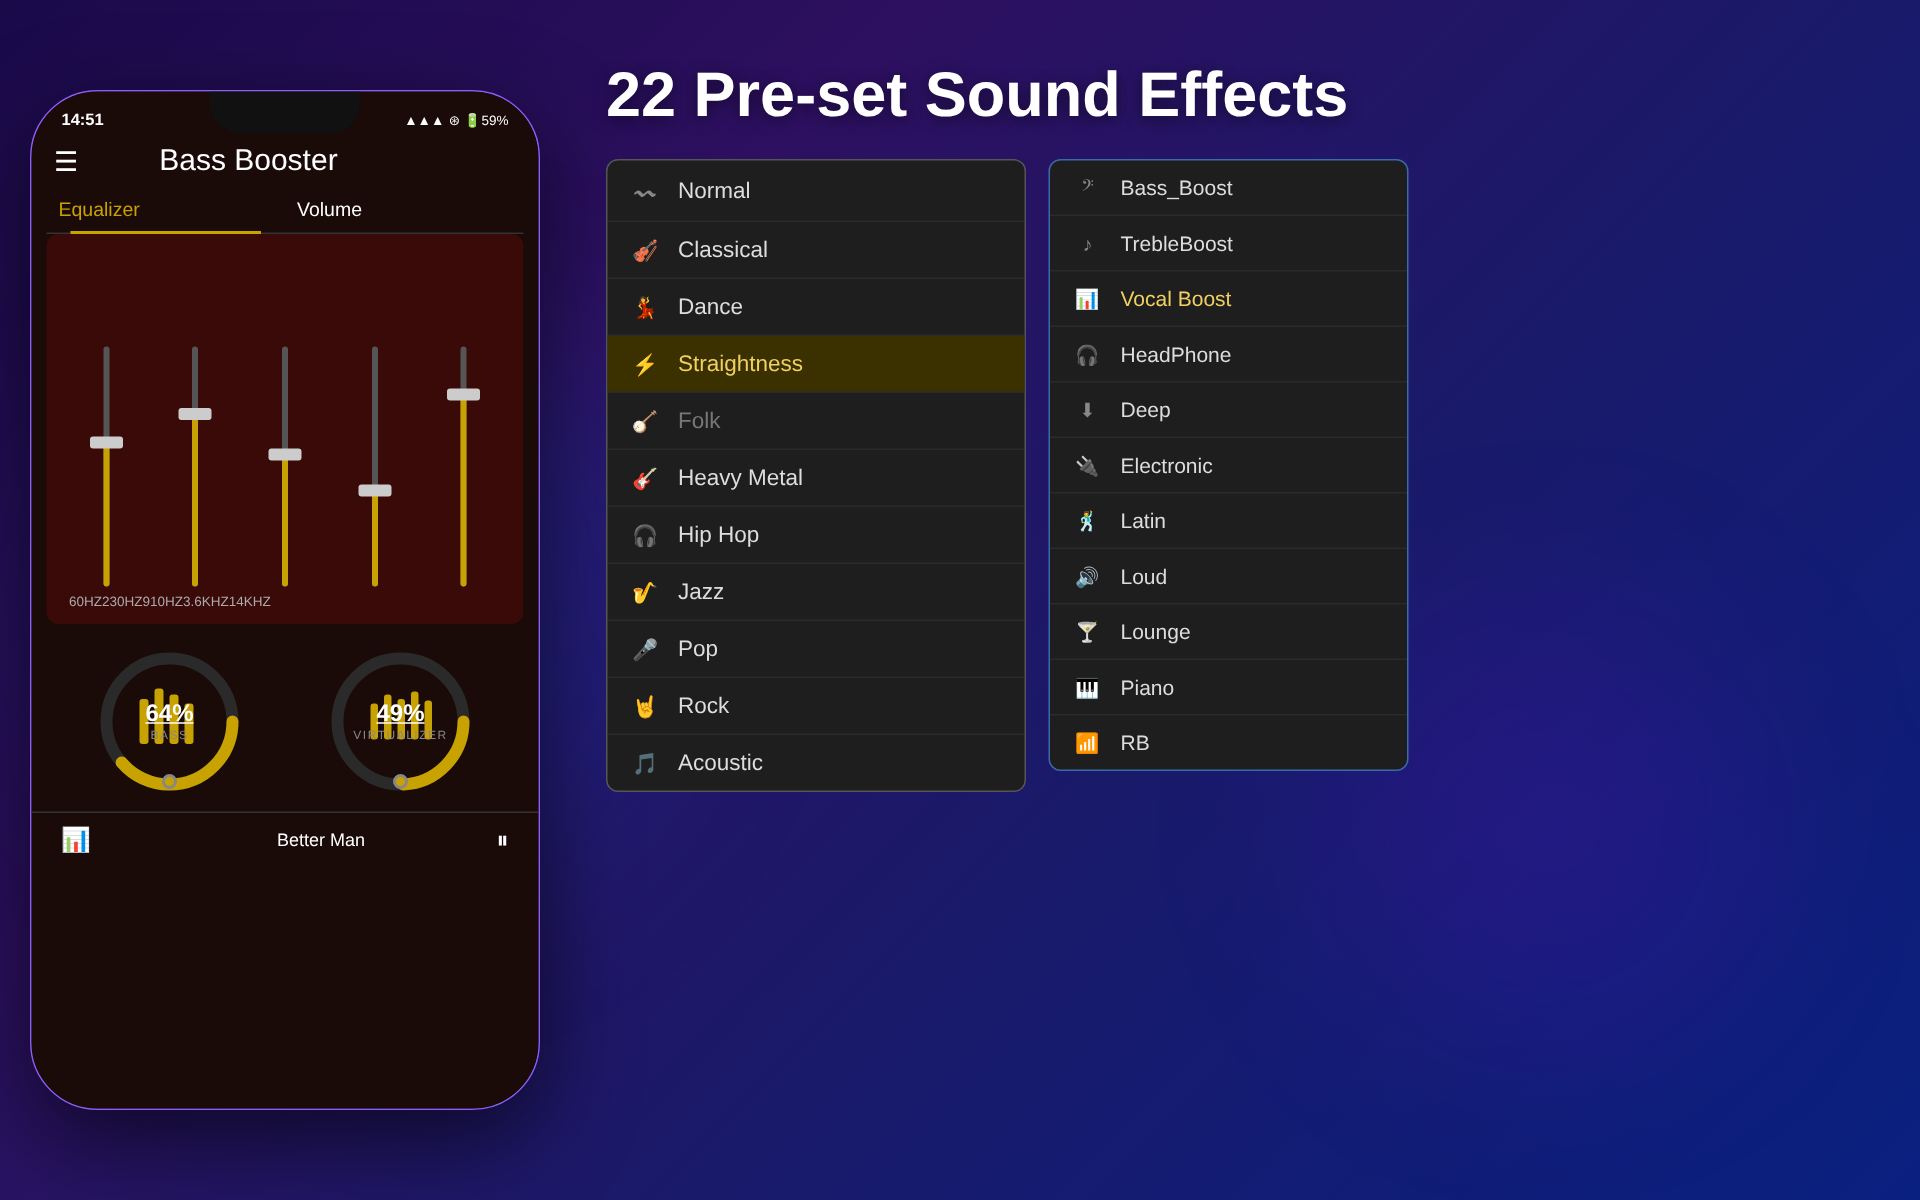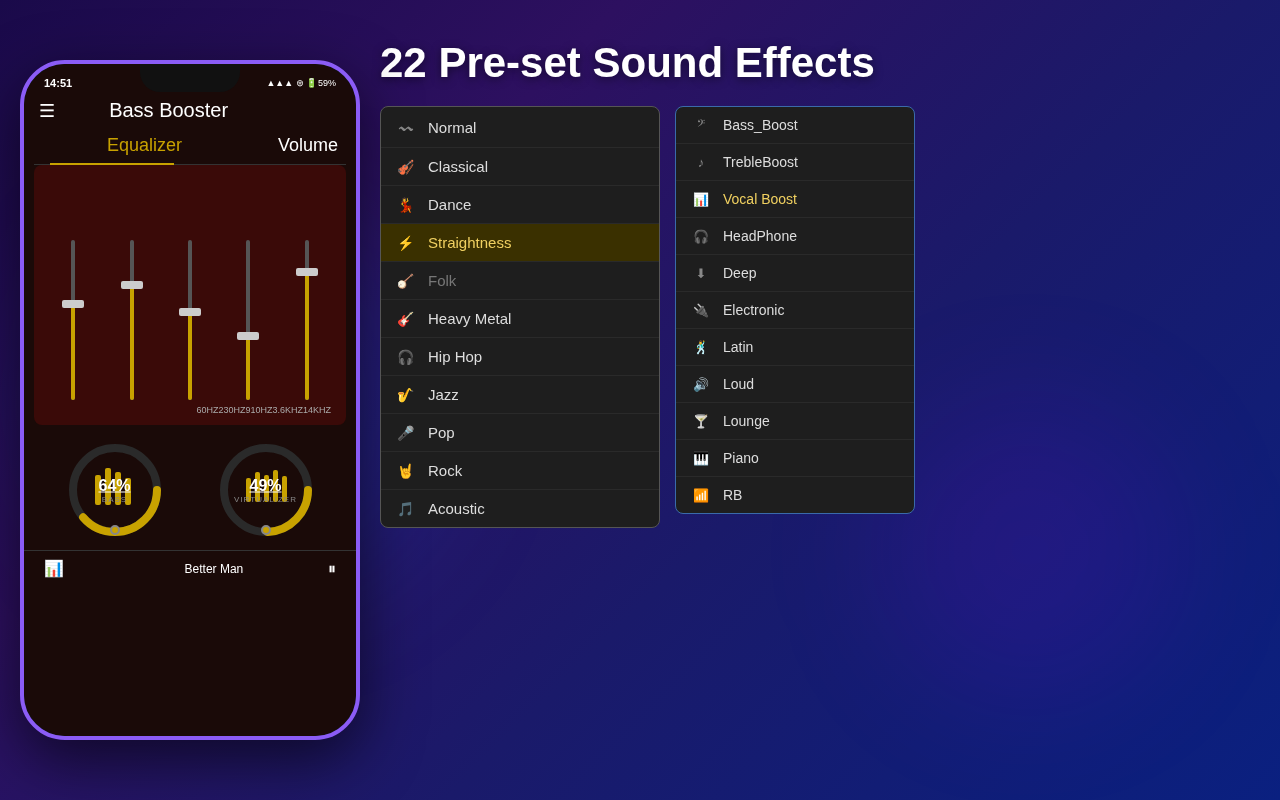--- a/index.html
+++ b/index.html
@@ -44,21 +44,21 @@
       position: relative;
       width: 340px;
       height: 680px;
       flex-shrink: 0;
     }
     .phone-frame {
       width: 340px;
       height: 680px;
       background: #111;
       border-radius: 45px;
-      border: 4px solid #8b5cf6;
+      border: 1px solid #8b5cf6;
       position: relative;
       overflow: hidden;
       box-shadow: 0 20px 60px rgba(0,0,0,0.6);
     }
     .phone-notch {
       position: absolute;
       top: 0;
       left: 50%;
       transform: translateX(-50%);
       width: 100px;
@@ -100,24 +100,24 @@
     .app-title { font-size: 20px; font-weight: normal; margin-left: 44px; }
 
     
     .app-tabs {
       display: flex;
       border-bottom: 1px solid #333;
       margin: 0 10px;
     }
     .app-tab {
       flex: 1;
-      text-align: right;
+      text-align: left;
       padding: 8px;
       color: white;
-      font-size: 18px;
+      font-size: 13px;
       cursor: pointer;
       position: relative;
     }
     .app-tab.active::after {
       content: '';
       position: absolute;
       bottom: -1px;
       left: 10%;
       width: 80%;
       height: 2px;
@@ -209,21 +209,21 @@
       transform: translateX(-50%);
       cursor: pointer;
     }
     .freq-label {
       color: #aaa;
       font-size: 9px;
       text-align: center;
     }
     .freq-labels-row {
       display: flex;
-      justify-content: flex-end;
+      justify-content: flex-start;
       padding: 0 5px;
     }
 
     
     .dials-row {
       display: flex;
       justify-content: space-around;
       padding: 10px 15px;
       margin-top: 5px;
     }
@@ -259,20 +259,21 @@
 
     
     .right-content {
       flex: 1;
       display: flex;
       flex-direction: column;
       padding: 0 20px;
       height: 100%;
       justify-content: flex-start;
       padding-top: 20px;
+      margin-left: 24px;
     }
 
     .headline {
       color: white;
       font-size: 42px;
       font-weight: 900;
       margin-bottom: 20px;
       line-height: 1.1;
       text-shadow: 0 2px 10px rgba(0,0,0,0.5);
     }

